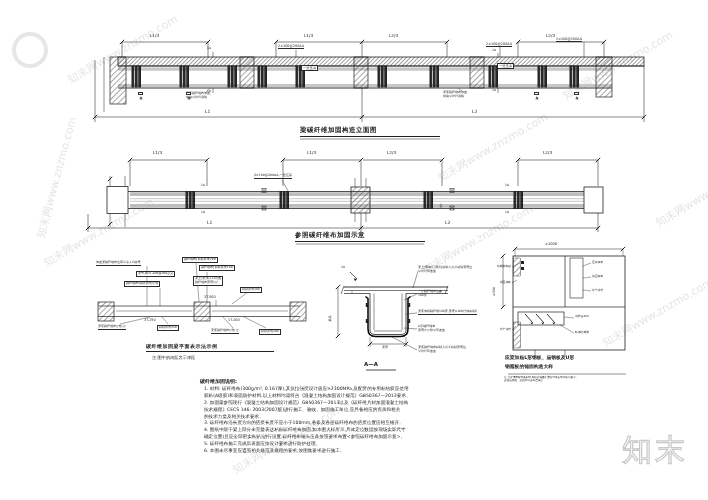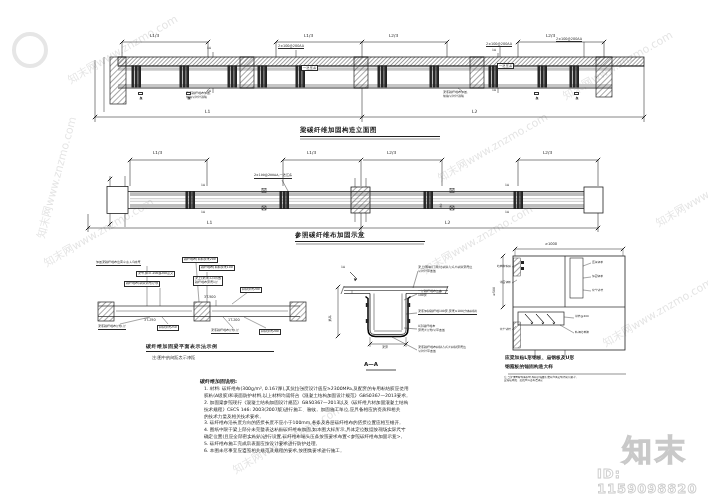--- a/index.html
+++ b/index.html
@@ -9,21 +9,21 @@
   .t{position:absolute;white-space:pre-line;line-height:1.18;color:#1b1b1b}
   .cc{text-align:left}
   .rr{text-align:right}
   .u{border-bottom:0.6px solid #2a2a2a;padding-bottom:0.4px}
   .box{border:0.5px solid #2a2a2a;background:#fff;padding:0 1px;line-height:1.25}
   .title{font-weight:700;border-bottom:1.8px solid #222;padding-bottom:1px;letter-spacing:0.5px}
   .rot{transform:rotate(-90deg);transform-origin:left bottom}
   .vtag{writing-mode:vertical-rl;text-orientation:upright;border:0.4px solid #333;
         padding:0.5px 0;line-height:1;background:#fff}
   .wm{position:absolute;color:#dedede;font-size:11px;opacity:0.8;pointer-events:none;white-space:nowrap}
-  .brand{position:absolute;font-size:30px;font-weight:700;color:#ffffff;
+  .brand{position:absolute;font-size:30px;font-weight:400;color:#ffffff;
          -webkit-text-stroke:1.2px #c9c9c9;letter-spacing:3px}
   .brandid{position:absolute;font-size:13px;font-weight:700;color:#ffffff;
          -webkit-text-stroke:0.9px #cccccc;letter-spacing:1px}
   .notes{position:absolute;left:200px;top:378px;width:308px}
   .notes .hd{font-size:5px;font-weight:700;margin-bottom:2px}
   .notes .it{font-size:4.6px;line-height:1.5;white-space:pre-line;margin-left:4px}
 </style>
 </head>
 <body>
 
@@ -401,15 +401,14 @@
 技术规程》CECS 146: 2003(2007版)进行施工、验收。加固施工单位,应具备相应的资质和相关
 的技术力量及相关技术要求。</div>
     <div class="it">3. 碳纤维布沿长度方向的搭接长度不应小于100mm,各条及各层碳纤维布的搭接位置应相互错开。</div>
     <div class="it">4. 图纸中限于梁上部分未完整表达粘贴碳纤维布加固,如本图大样所示,具体定位数据按现场实际尺寸
 确定位置(且应全部密实粘贴)进行设置,碳纤维布端头压条按照要求布置&lt;参照碳纤维布加固示意&gt;。</div>
     <div class="it">5. 碳纤维布施工完成后表面应按设计要求进行防护处理。</div>
     <div class="it">6. 本图未尽事宜应遵照相关规范及规程的要求,按图集要求进行施工。</div>
   </div>
 
   <div class="brand" style="left:622px;top:430px">知末</div>
-  <div class="brandid" style="left:597px;top:466px">ID: 1159098820</div>
 
 </div>
 
 </body></html>

